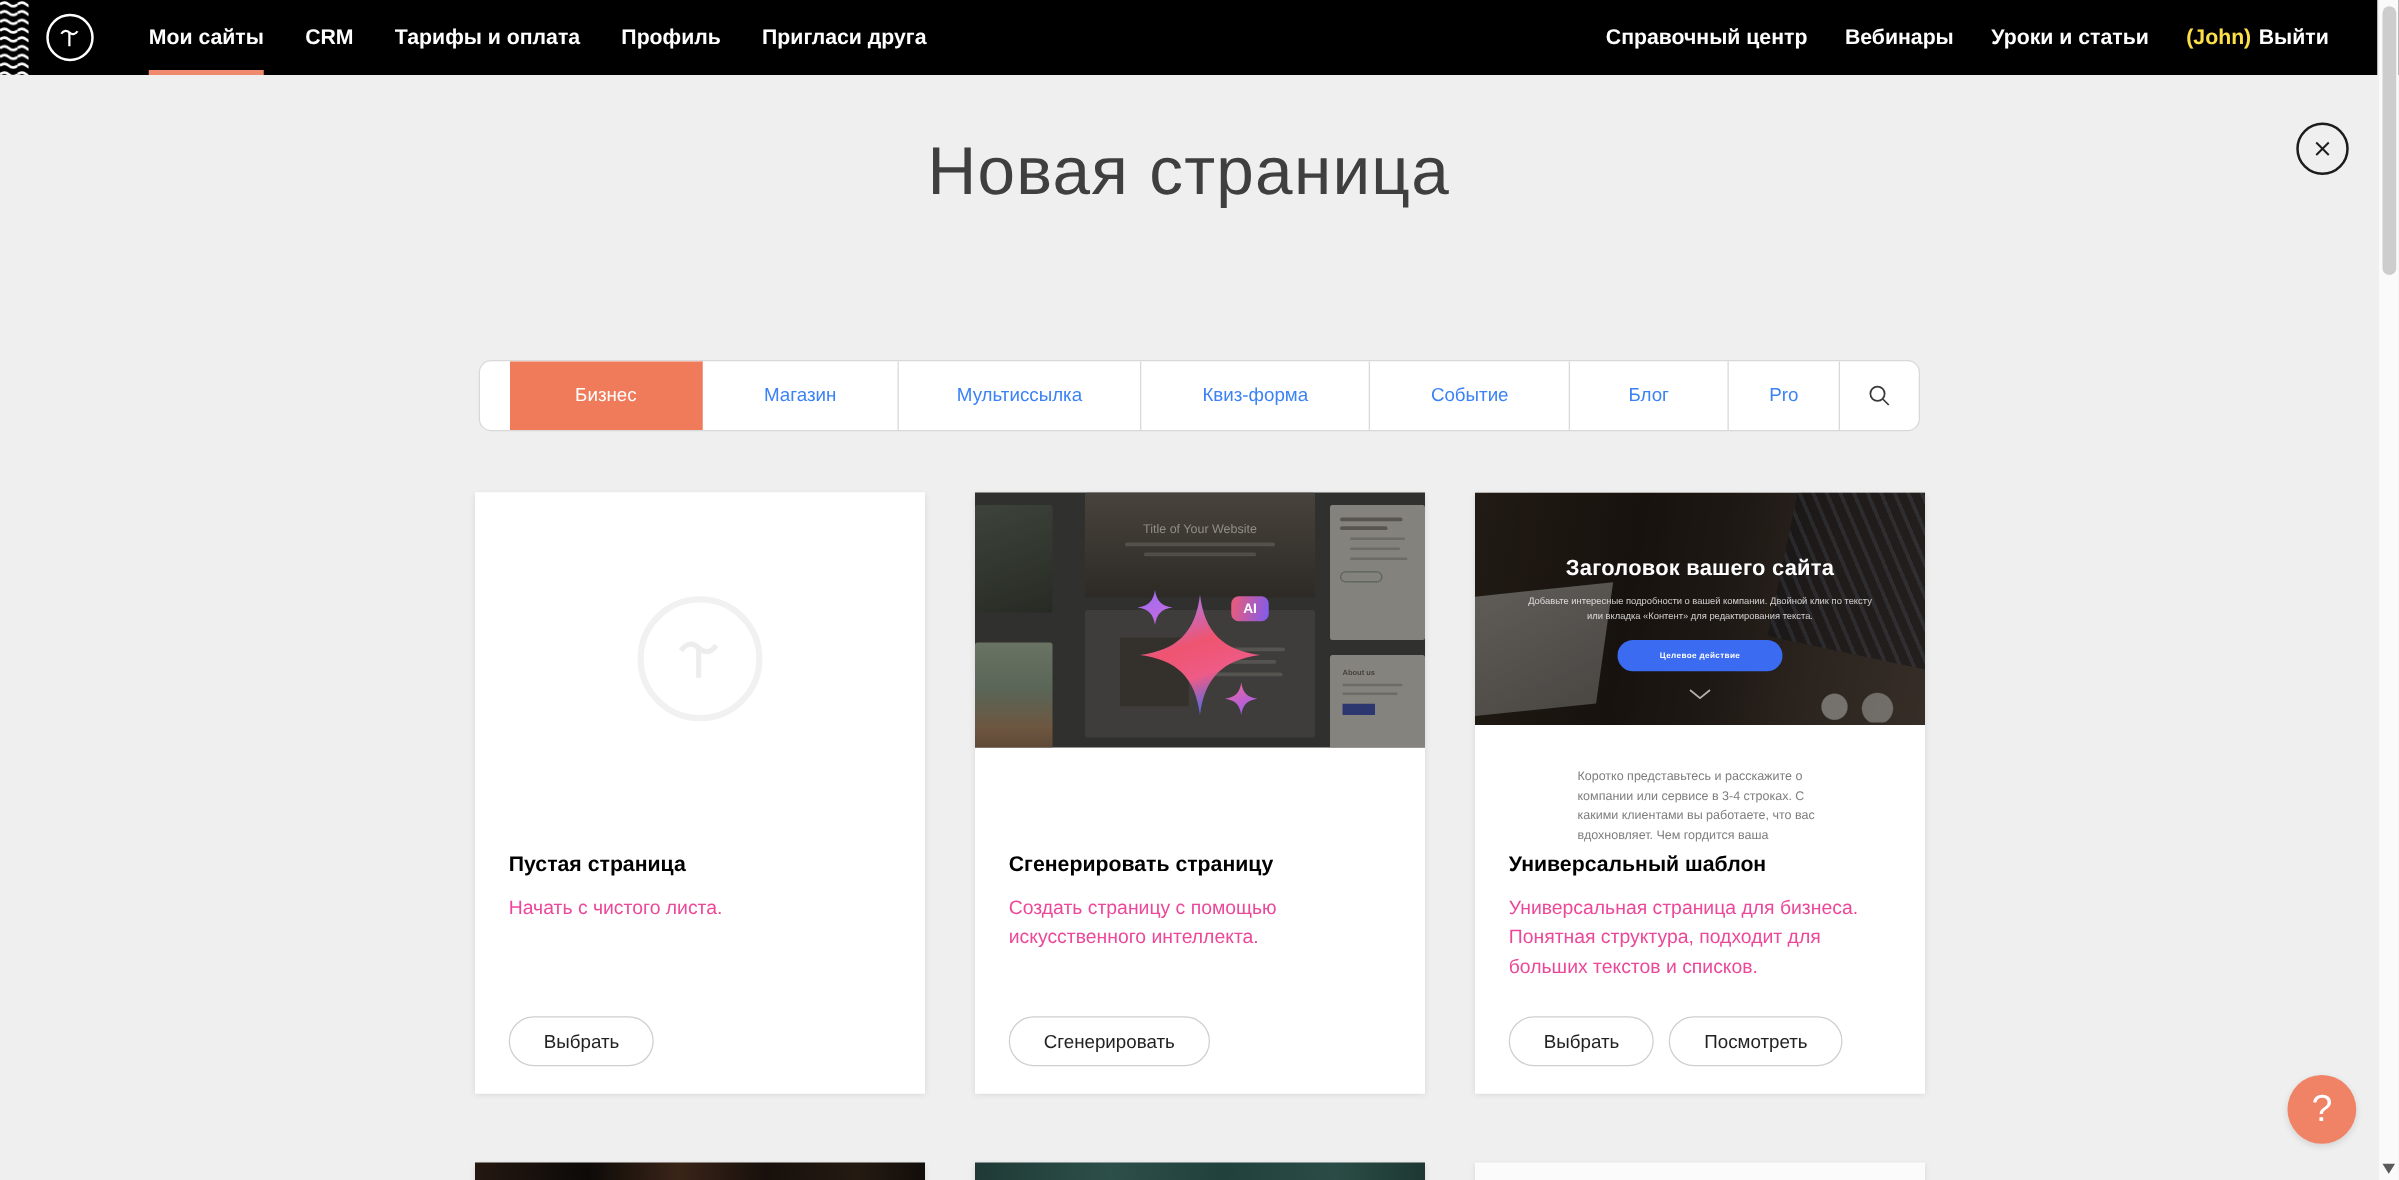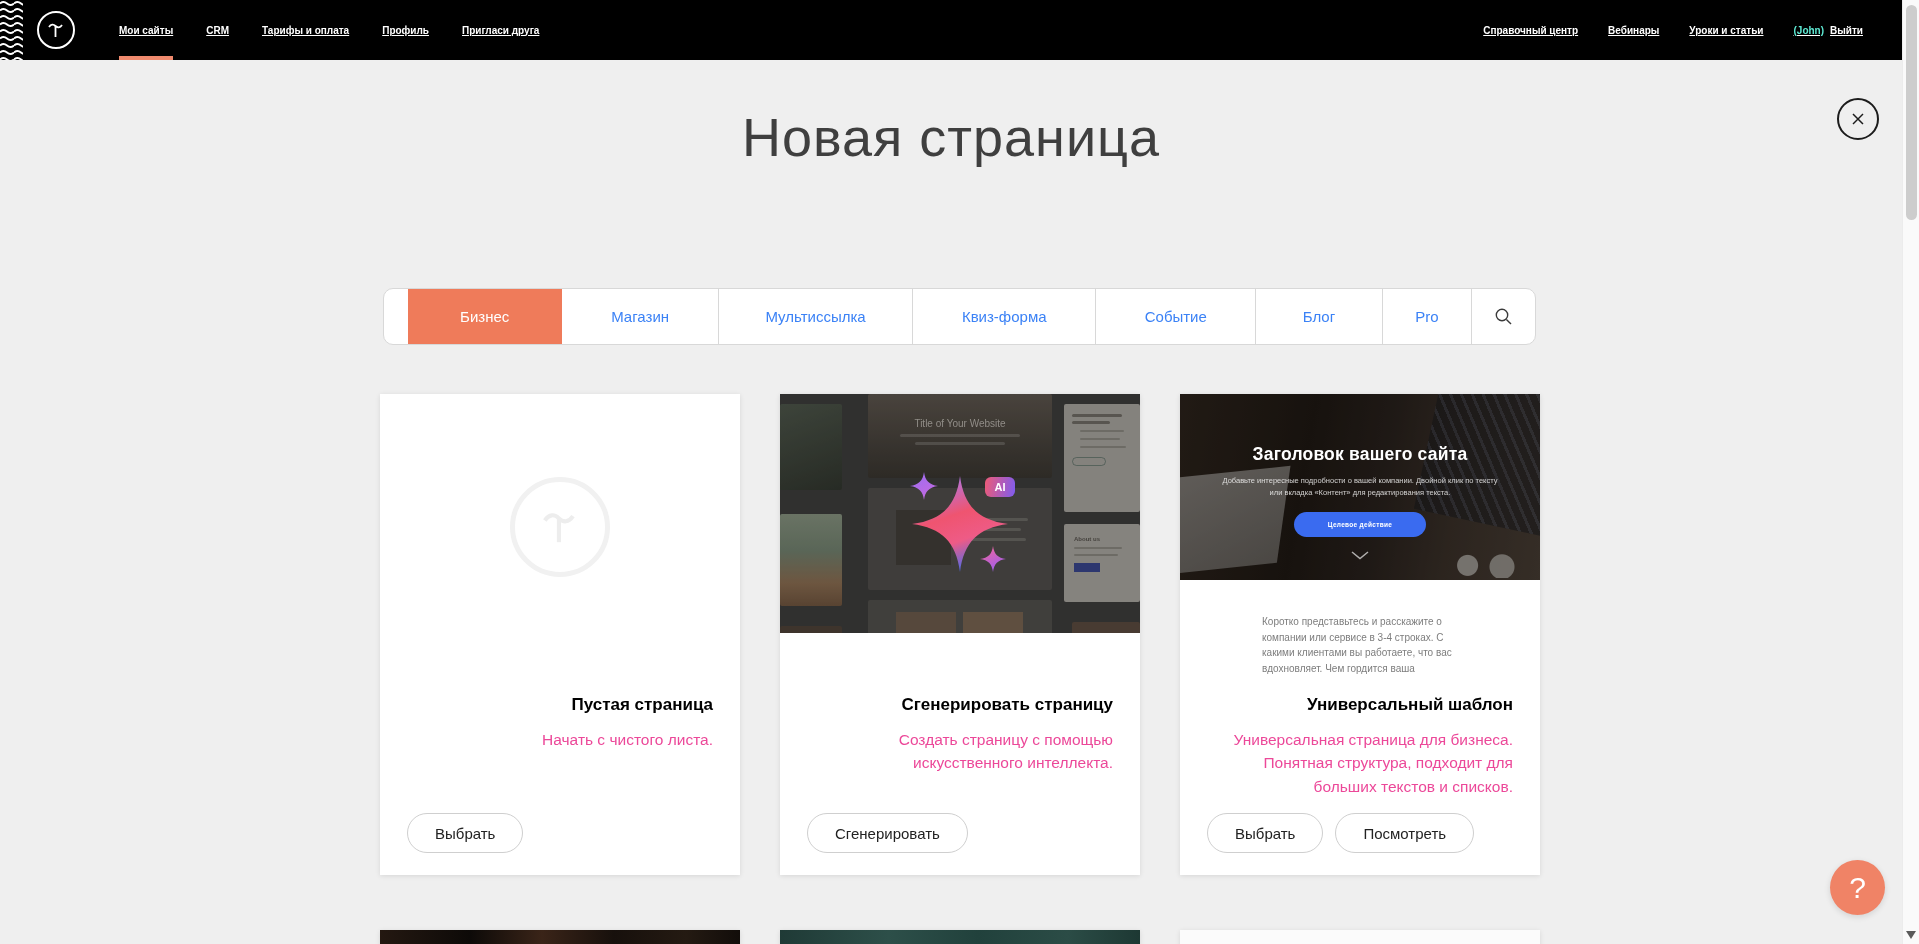--- a/index.html
+++ b/index.html
@@ -5,23 +5,23 @@
   html,body{margin:0;padding:0;background:#efefef;}
   *{box-sizing:border-box;font-family:"Liberation Sans",sans-serif;}
   #page{position:relative;width:1919px;height:944px;overflow:hidden;background:#efefef;}
 
   
   .header{position:absolute;top:0;left:0;width:1919px;height:60px;background:#000;display:flex;align-items:center;}
   .zigzag{width:23px;height:60px;flex:0 0 23px;}
   .logo{margin-left:14px;width:38px;height:38px;border:2px solid #fff;border-radius:50%;display:flex;align-items:center;justify-content:center;flex:0 0 auto;cursor:pointer;}
   .nav-left{display:flex;align-items:center;gap:33px;margin-left:44px;height:100%;}
   .nav-right{display:flex;align-items:center;gap:30px;margin-left:auto;height:100%;padding-right:56px;}
-  .nav-item{position:relative;height:100%;display:flex;align-items:center;color:#fff;font-size:10px;font-weight:700;cursor:pointer;white-space:nowrap;text-decoration:underline;}
+  .nav-item{position:relative;height:100%;display:flex;align-items:center;color:#fff;font-size:17px;font-weight:700;cursor:pointer;white-space:nowrap;}
   .nav-item.active::after{content:"";position:absolute;left:0;right:0;bottom:0;height:4px;background:#ef8a6e;}
-  .user-name{color:#5eead4;margin-right:6px;font-weight:700;text-align:right;}
+  .user-name{color:#fde047;margin-right:6px;font-weight:700;text-align:right;}
 
   
   .scrollbar{position:absolute;top:0;right:0;width:17px;height:944px;background:#fafafa;border-left:1px solid #ececec;z-index:50;}
   .scroll-thumb{position:absolute;top:5px;left:3px;width:11px;height:215px;border-radius:6px;background:#cdcdcd;}
   .scroll-arrow{position:absolute;bottom:5px;left:3px;width:0;height:0;border-left:5px solid transparent;border-right:5px solid transparent;border-top:8px solid #5a5a5a;}
 
   
   .close-btn{position:absolute;left:1837px;top:98px;width:42px;height:42px;border:2px solid #1c1c1c;border-radius:50%;background:transparent;display:flex;align-items:center;justify-content:center;cursor:pointer;}
 
   
@@ -30,32 +30,32 @@
 
   
   .tabs{position:absolute;left:383px;top:288px;width:1153px;height:57px;display:flex;background:#fff;border:1px solid #d8d8d8;border-radius:10px;overflow:hidden;padding-left:24px;}
   .tab{display:flex;align-items:center;justify-content:center;font-size:15px;color:#3b82f6;border-right:1px solid #d8d8d8;cursor:pointer;height:100%;}
   .tab:last-child{border-right:none;}
   .tab.active{background:#ef7b5a;color:#fff;border-right-color:#ef7b5a;}
 
   
   .card{position:absolute;top:394px;width:360px;height:481px;background:#fff;box-shadow:0 1px 5px rgba(0,0,0,.10);}
   .card.c1{left:380px;}.card.c2{left:780px;}.card.c3{left:1180px;}
-  .card-info{position:absolute;left:27px;right:27px;top:301px;text-align:right;}
+  .card-info{position:absolute;left:27px;right:27px;top:288px;}
   .card-title{font-size:17px;font-weight:700;color:#000;}
   .card-desc{margin-top:13px;font-size:15.5px;line-height:1.5;color:#ec4899;}
   .card-buttons{position:absolute;left:27px;bottom:22px;display:flex;gap:12px;}
   .pill{height:40px;padding:0 27px;border:1px solid #cfcfcf;border-radius:20px;background:#fff;font-size:15px;color:#222;display:flex;align-items:center;cursor:pointer;white-space:nowrap;}
 
   
   .preview1{position:relative;height:280px;background:#fff;}
   .wm-circle{position:absolute;left:130px;top:83px;width:100px;height:100px;border:5px solid #f1f1f1;border-radius:50%;display:flex;align-items:center;justify-content:center;}
 
   
-  .preview2{position:relative;height:239px;background:#383838;overflow:hidden;}
+  .preview2{position:relative;height:204px;background:#383838;overflow:hidden;}
   .tile{position:absolute;border-radius:2px;}
   .t-tc{left:88px;top:0;width:184px;height:84px;background:linear-gradient(180deg,#5a524b,#3f3a35 70%,#35312c);text-align:center;}
   .t-tc .site-title{margin-top:24px;font-size:10px;color:#b9b4ae;}
   .fake-line{height:3px;background:rgba(255,255,255,.18);border-radius:2px;margin:5px auto 0;}
   .t-lt{left:0;top:10px;width:62px;height:86px;background:linear-gradient(160deg,#4a5348,#2c312a);}
   .t-lm{left:0;top:120px;width:62px;height:92px;background:linear-gradient(180deg,#85927f,#70806e 40%,#8a6b4f 75%,#6e523c);}
   .t-lb{left:0;top:232px;width:62px;height:48px;background:#4b3e35;}
   .t-c{left:88px;top:94px;width:184px;height:102px;background:#4c4a48;}
   .t-c .ph{position:absolute;left:28px;top:22px;width:55px;height:55px;background:#3e3a36;}
   .t-c .ln{position:absolute;left:98px;height:3px;background:#6a6864;border-radius:2px;}

